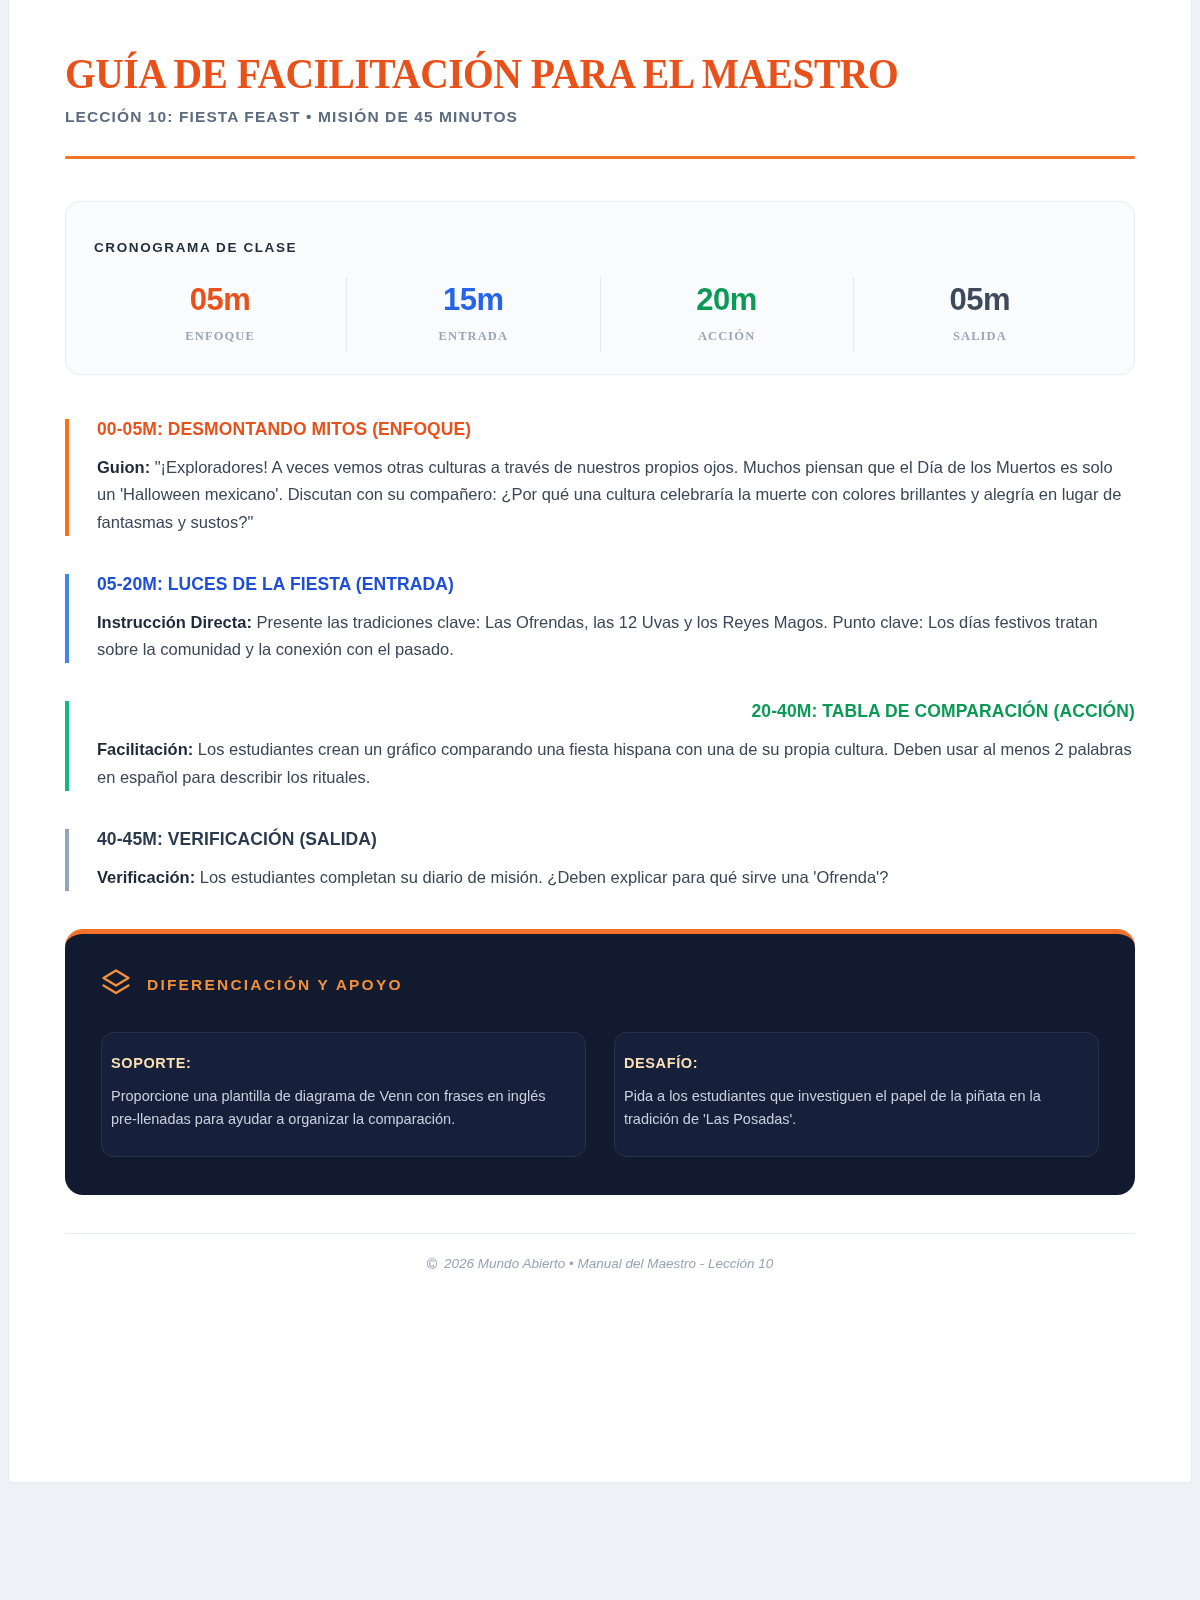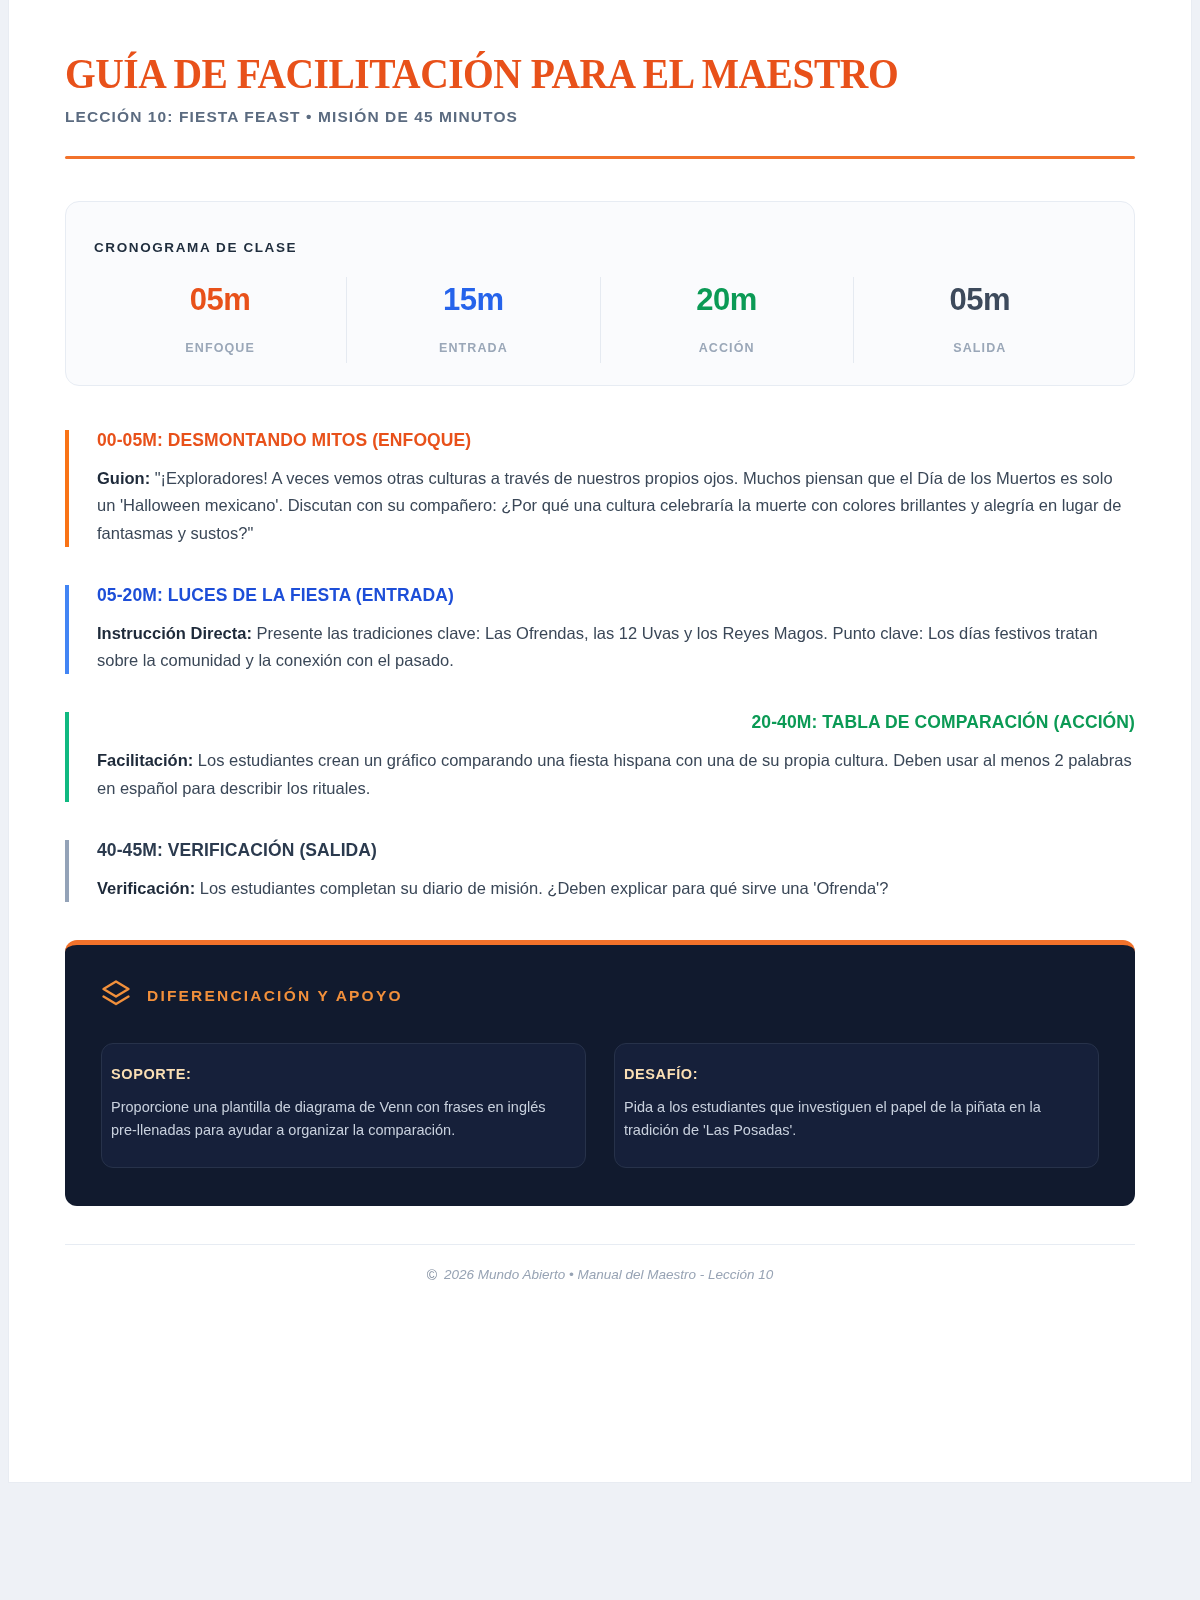--- a/index.html
+++ b/index.html
@@ -81,25 +81,26 @@
   .timeline-cell + .timeline-cell {
     border-left: 1px solid #e5eaf1;
   }
   .timeline-value {
     font-size: 31px;
     font-weight: bold;
     letter-spacing: -0.5px;
     line-height: 1.1;
   }
   .timeline-label {
-    margin-top: 24px;
+    margin-top: 12px;
     font-size: 12.5px;
     font-weight: bold;
     letter-spacing: 1.1px;
     color: #9AA7B8;
+    font-family: Liberation Serif, serif;
   }
 
   
   .sections {
     margin-top: 44px;
   }
   .section {
     padding-left: 28px;
     border-left: 4px solid #ccc;
     margin-bottom: 38px;
@@ -119,21 +120,21 @@
   .section-body b {
     color: #1E2A3A;
     font-weight: bold;
   }
 
   
   .diff-card {
     margin-top: 8px;
     background: #111A2E;
     border-top: 5px solid #F2722B;
-    border-radius: 12px;
+    border-radius: 18px;
     padding: 34px 36px 38px 36px;
     box-sizing: border-box;
   }
   .diff-head {
     display: flex;
     align-items: center;
     gap: 16px;
     margin-bottom: 30px;
   }
   .diff-head-title {

